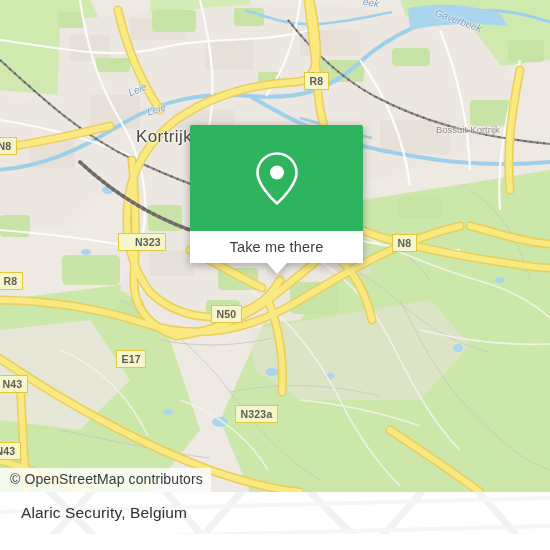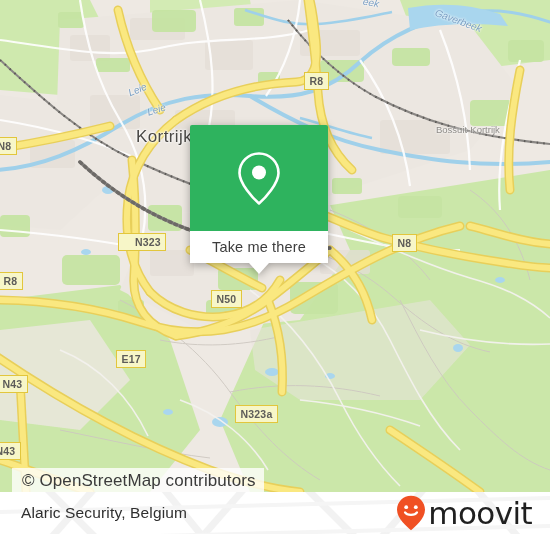--- a/index.html
+++ b/index.html
@@ -46,31 +46,31 @@
     font-weight:bold;
     line-height:1;
     padding:2.5px 4.5px 3px 4.5px;
     letter-spacing:.2px;
     white-space:nowrap;
     box-sizing:border-box;
   }
 
   
   #attrib{
-    position:absolute;left:12px;top:468px;
+    position:absolute;left:0;top:468px;
     background:rgba(255,255,255,.78);
     padding:3px 8px 18px 10px;
-    font-size:17px;
+    font-size:14px;
     color:#3b3b3b;
     letter-spacing:.1px;
   }
 
   
   #card{
-    position:absolute;left:190px;top:125px;width:138px;
+    position:absolute;left:190px;top:125px;width:173px;
     filter:drop-shadow(0 2px 4px rgba(0,0,0,.32));
   }
   #card-green{
     height:106px;background:#2eb35e;
     border-radius:2px 2px 0 0;
     display:flex;align-items:center;justify-content:center;
   }
   #card-white{
     height:32px;background:#ffffff;
     display:flex;align-items:center;justify-content:center;
@@ -305,21 +305,21 @@
     <div class="mlabel water-label" style="left:147px;top:104px;transform:rotate(-18deg);">Leie</div>
     <div class="mlabel water-label" style="left:434px;top:15px;transform:rotate(20deg);">Gaverbeek</div>
     <div class="mlabel water-label" style="left:363px;top:-3px;transform:rotate(10deg);">eek</div>
 
     <div class="mlabel area-label" style="left:436px;top:124px;">Bossuit-Kortrijk</div>
 
     <div class="shield" style="left:304px;top:72px;">R8</div>
     <div class="shield" style="left:-8px;top:137px;">N8</div>
     <div class="shield" style="left:118px;top:233px;padding-left:16px;">N323</div>
     <div class="shield" style="left:-2px;top:272px;">R8</div>
-    <div class="shield" style="left:211px;top:290px;">N50</div>
+    <div class="shield" style="left:211px;top:305px;">N50</div>
     <div class="shield" style="left:392px;top:234px;">N8</div>
     <div class="shield" style="left:116px;top:350px;">E17</div>
     <div class="shield" style="left:-3px;top:375px;">N43</div>
     <div class="shield" style="left:235px;top:374px;margin-top:31px;">N323a</div>
     <div class="shield" style="left:-10px;top:442px;">N43</div>
 
     <div id="attrib">© OpenStreetMap contributors</div>
 
     <div id="card">
       <div id="card-green">
@@ -345,24 +345,15 @@
         <path d="M300 -10 L380 70"></path>
         <path d="M430 -10 L360 70"></path>
         <path d="M470 -10 L540 70"></path>
       </g>
       <g stroke="#f5f5f5" stroke-width="4" fill="none">
         <path d="M0 20 L550 6"></path>
         <path d="M0 48 L550 34"></path>
       </g>
     </svg>
     <div id="footer-title">Alaric Security, Belgium</div>
-    <div id="brand">
-      <svg width="30" height="36" viewBox="0 0 30 36">
-        <path d="M15 0.8 C7.2 0.8 1 7 1 14.8 C1 23.5 11 31.8 15 35.2 C19 31.8 29 23.5 29 14.8 C29 7 22.8 0.8 15 0.8 Z" fill="#f05023"></path>
-        <circle cx="10.2" cy="12.2" r="1.9" fill="#ffffff"></circle>
-        <circle cx="19.8" cy="12.2" r="1.9" fill="#ffffff"></circle>
-        <path d="M9 17.4 C11 20.6 19 20.6 21 17.4" fill="none" stroke="#ffffff" stroke-width="2.2" stroke-linecap="round"></path>
-      </svg>
-      <span id="brand-word">moovit</span>
-    </div>
   </div>
 
 </div>
 
 </body></html>

